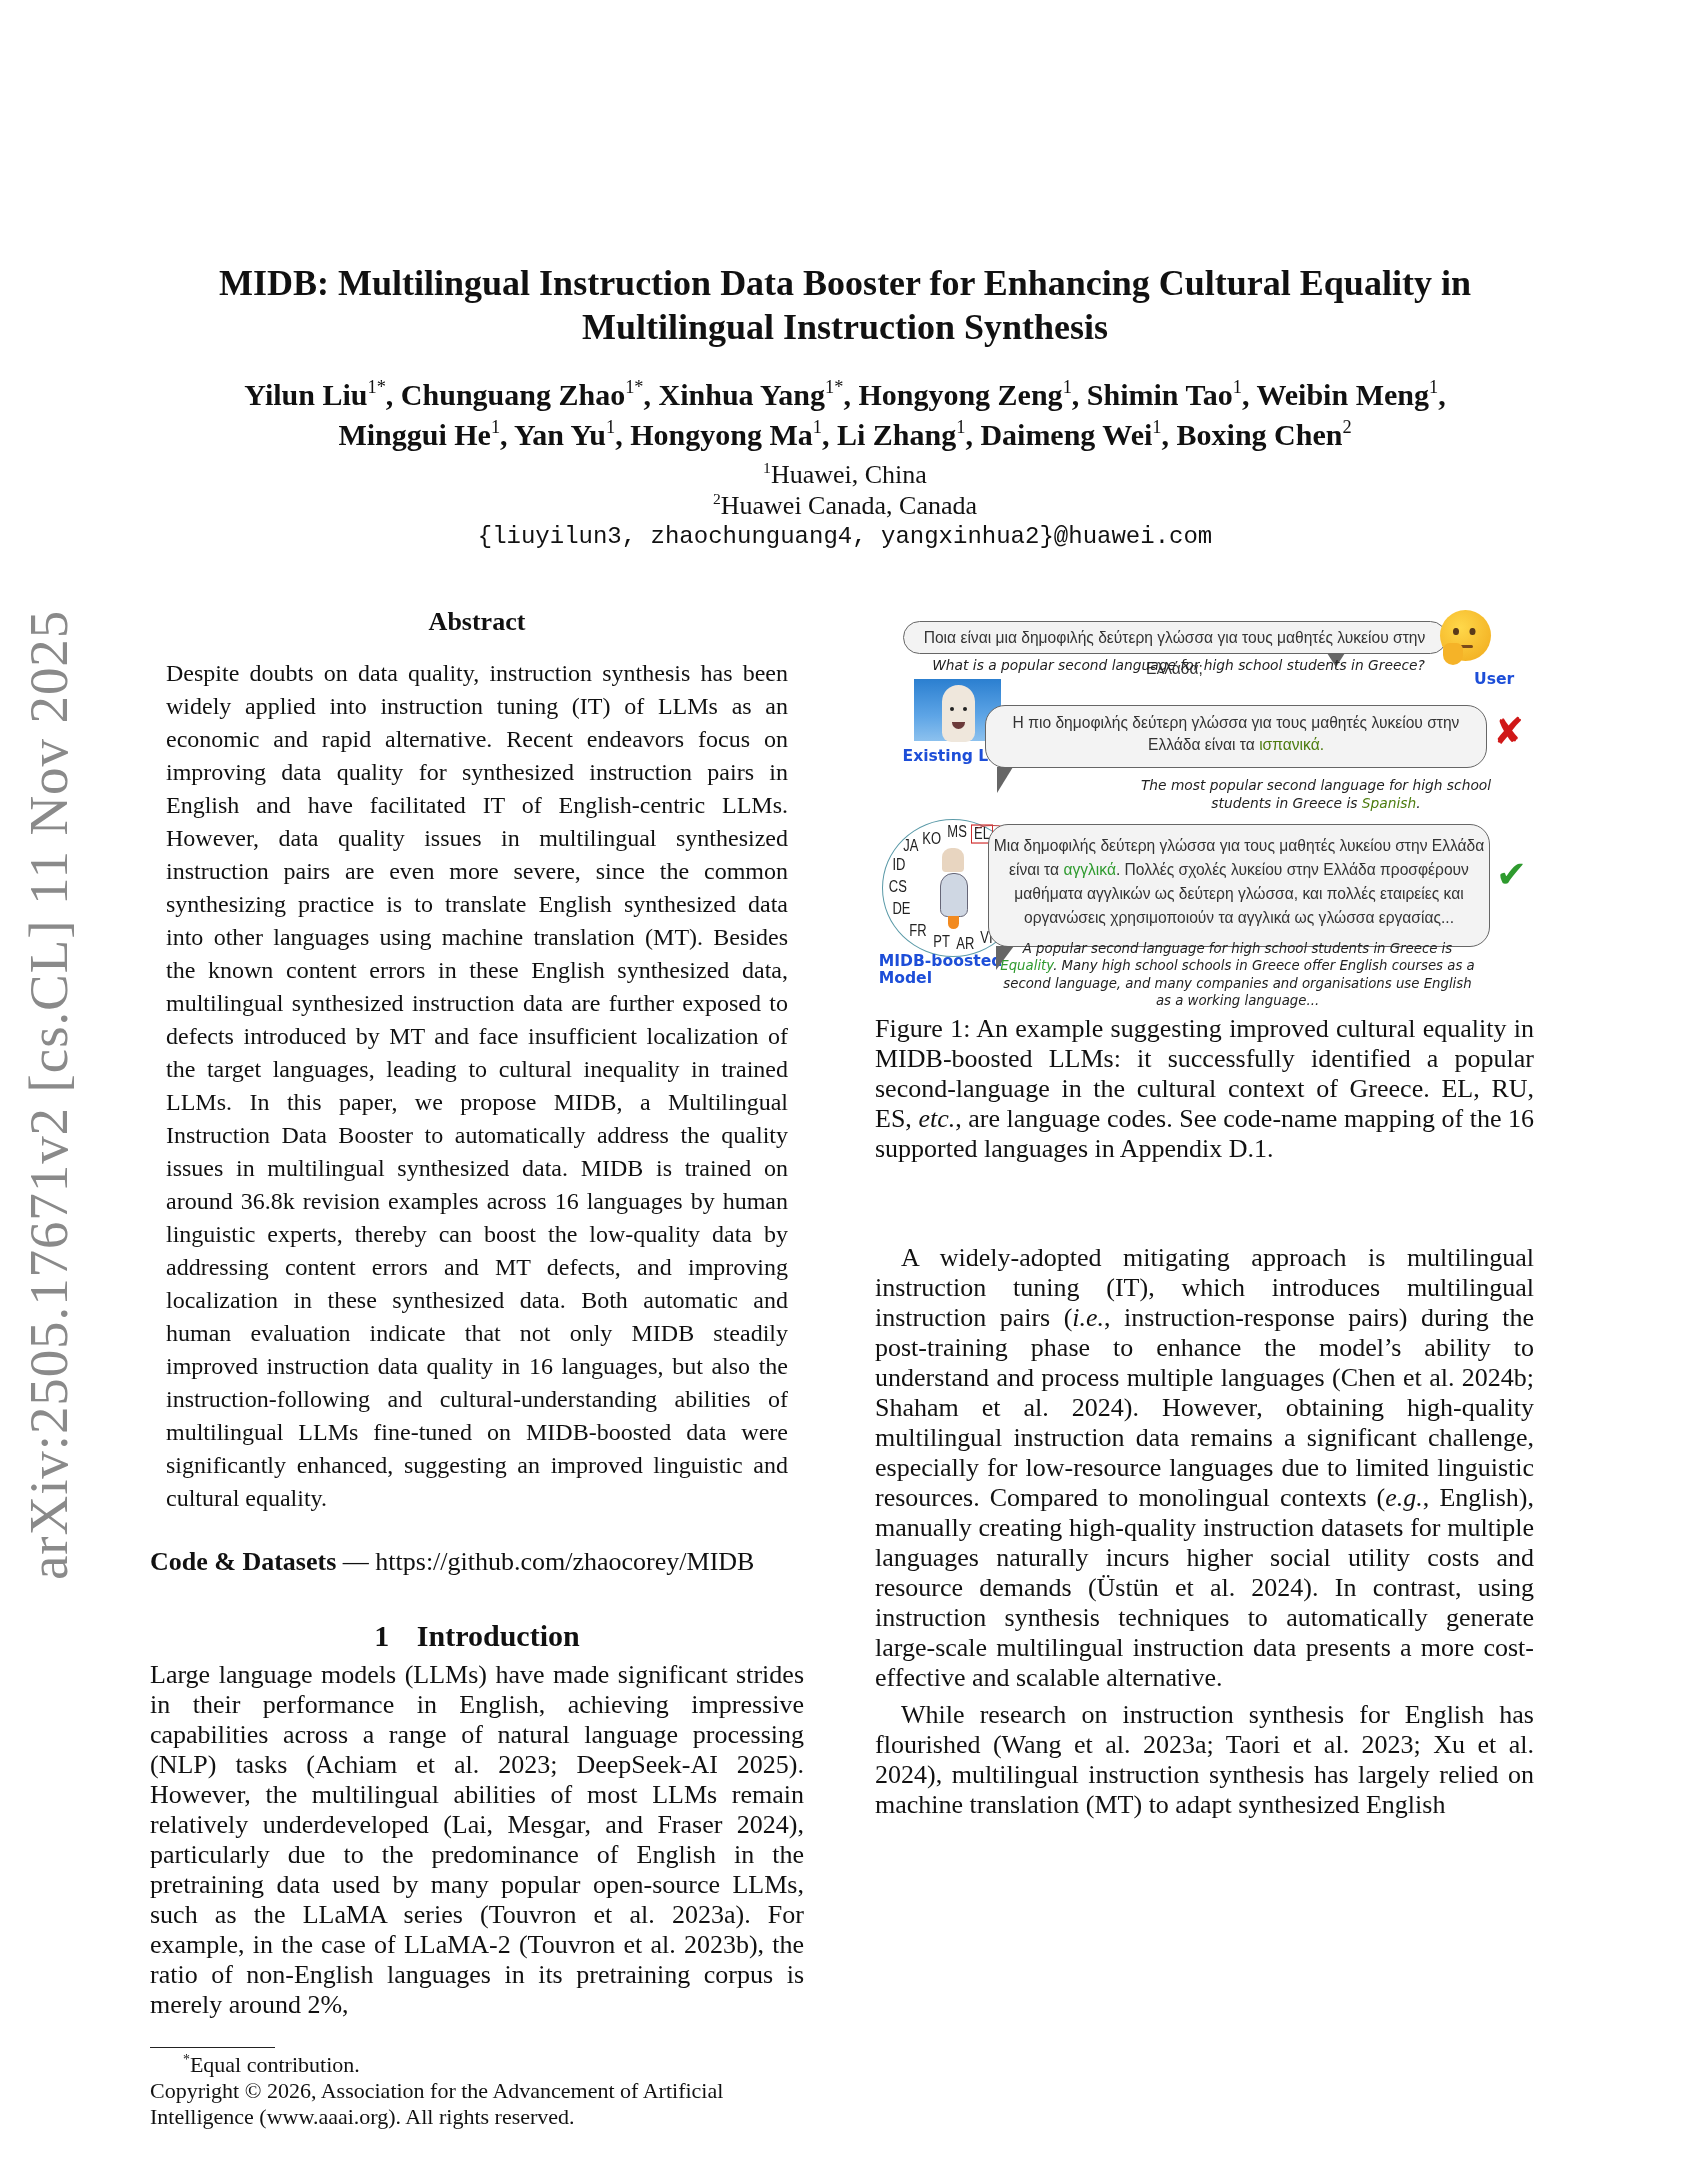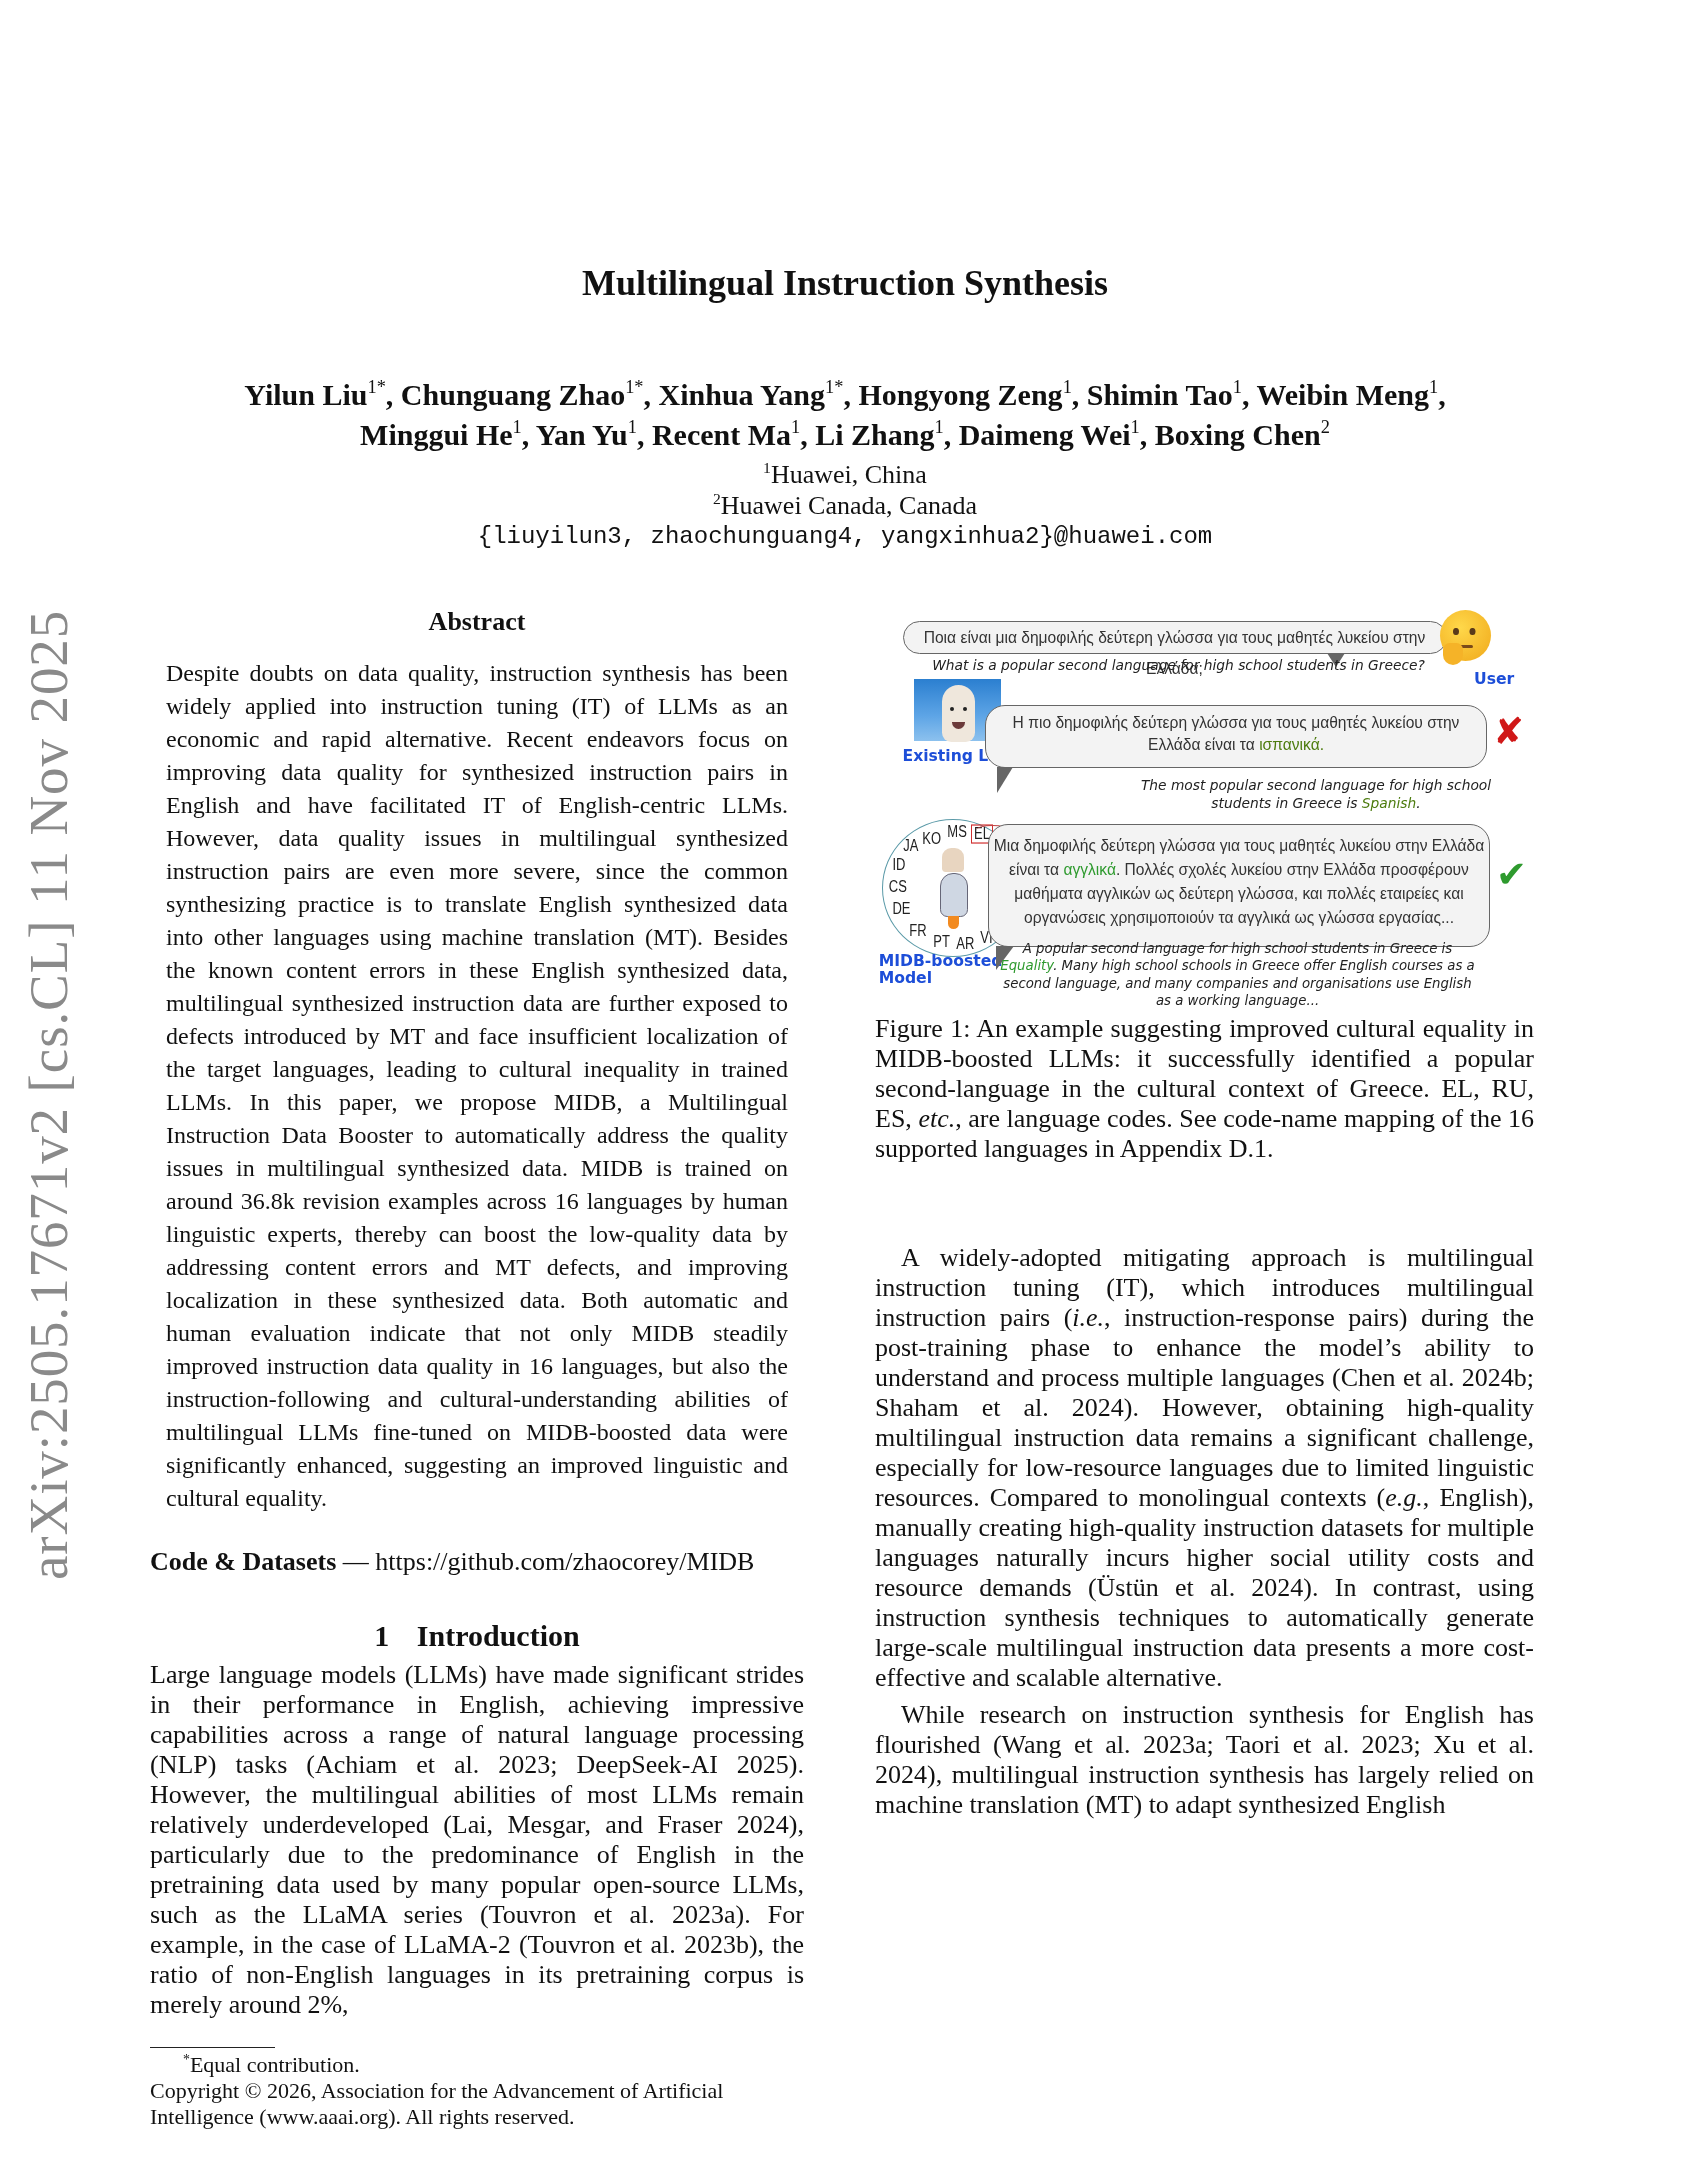--- a/index.html
+++ b/index.html
@@ -89,36 +89,37 @@
   .fig-caption { font-size: 26px; line-height: 30px; margin: 0; text-align: justify; }
 
   .right-text { margin-top: 79px; }
 </style>
 </head>
 <body>
 
 <div class="sidebar-stamp">arXiv:2505.17671v2  [cs.CL]  11 Nov 2025</div>
 
 <div class="title">
+  <div>MIDB: Multilingual Instruction Data Booster for Enhancing Cultural Equality in</div>
   <div>Multilingual Instruction Synthesis</div>
 </div>
 
 <div class="authors">
   <div>
     <span>Yilun Liu</span><sup>1*</sup>,
     <span>Chunguang Zhao</span><sup>1*</sup>,
     <span>Xinhua Yang</span><sup>1*</sup>,
     <span>Hongyong Zeng</span><sup>1</sup>,
     <span>Shimin Tao</span><sup>1</sup>,
     <span>Weibin Meng</span><sup>1</sup>,
   </div>
   <div>
     <span>Minggui He</span><sup>1</sup>,
     <span>Yan Yu</span><sup>1</sup>,
-    <span>Recent Ma</span><sup>1</sup>,
+    <span>Hongyong Ma</span><sup>1</sup>,
     <span>Li Zhang</span><sup>1</sup>,
     <span>Daimeng Wei</span><sup>1</sup>,
     <span>Boxing Chen</span><sup>2</sup>
   </div>
 </div>
 
 <div class="affil">
   <div><sup>1</sup><span>Huawei, China</span></div>
   <div><sup>2</sup><span>Huawei Canada, Canada</span></div>
   <div class="email">{liuyilun3, zhaochunguang4, yangxinhua2}@huawei.com</div>

